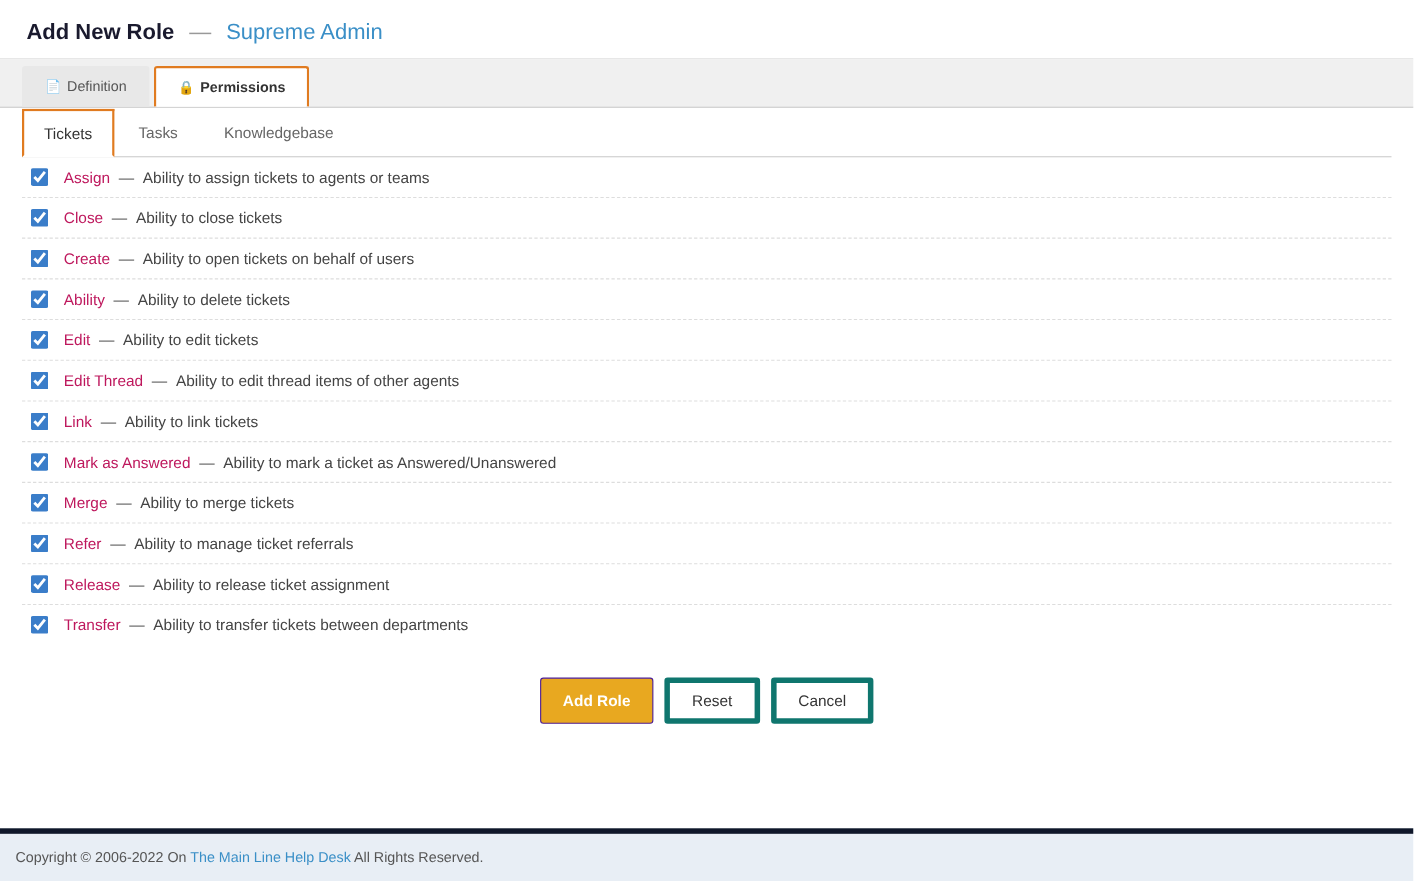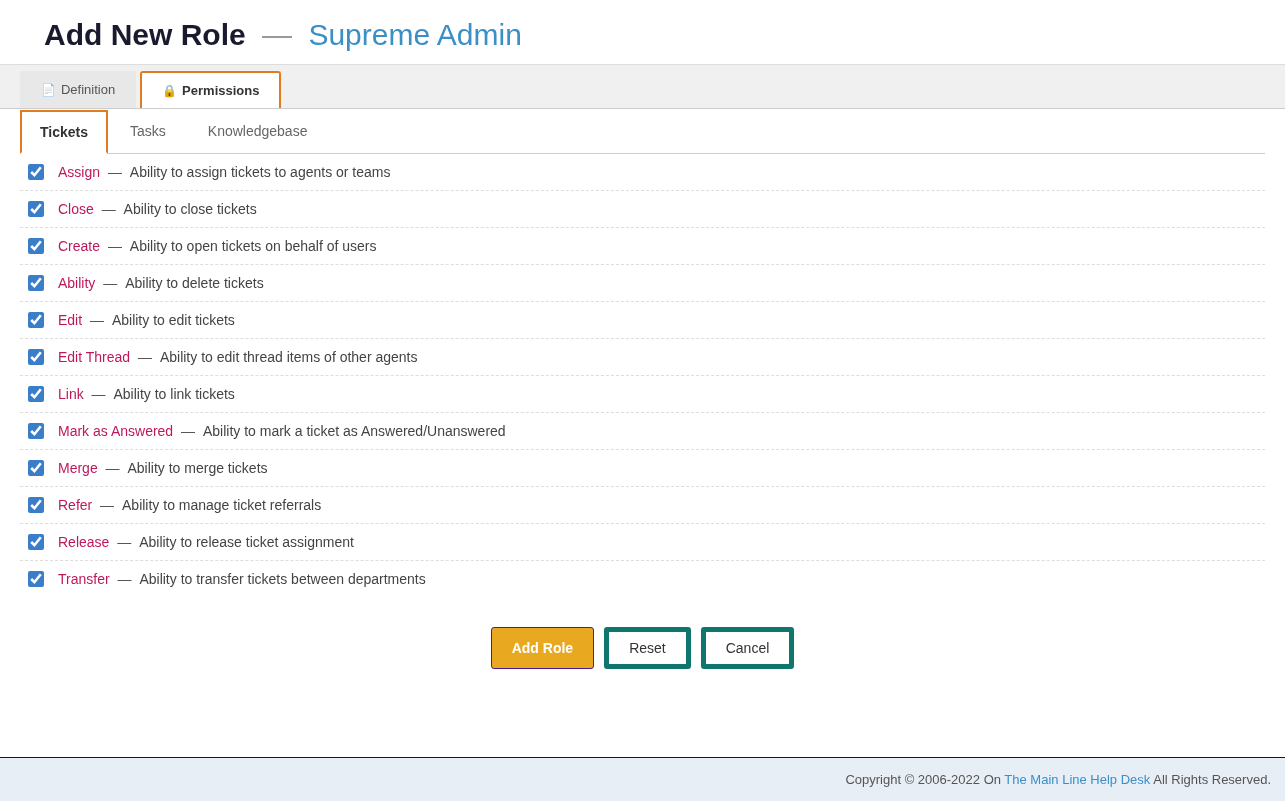--- a/index.html
+++ b/index.html
@@ -12,24 +12,23 @@
       display: flex;
       flex-direction: column;
     }
 
     .page-header {
       padding: 18px 24px 12px;
       border-bottom: 1px solid #ddd;
     }
 
     .page-title {
-      font-size: 30px;
+      font-size: 20px;
       font-weight: bold;
       color: #1a1a2e;
-      margin-left: 20px;
     }
 
     .page-title .separator {
       color: #999;
       font-weight: normal;
       margin: 0 8px;
     }
 
     .page-title .subtitle {
       color: #3a8fc7;
@@ -87,21 +86,21 @@
       cursor: pointer;
       font-size: 14px;
       color: #666;
       border: 2px solid transparent;
       border-bottom: none;
       margin-right: 2px;
     }
 
     .tab-inner.active {
       color: #333;
-      font-weight: bold;
+      font-weight: normal;
       border: 2px solid #e07b20;
       border-bottom: 2px solid #fff;
       background: #fff;
       position: relative;
       bottom: -1px;
     }
 
     .permissions-list {
       list-style: none;
       padding: 0;
@@ -171,25 +170,25 @@
     }
 
     .btn-secondary {
       background: #fff;
       color: #333;
       border: 5px solid #0f766e;
     }
 
     .page-footer {
       background: #e8eef5;
-      text-align: right;
+      text-align: left;
       padding: 14px;
       font-size: 13px;
       color: #555;
-      border-top: 1px solid #0f172a;
+      border-top: 5px solid #0f172a;
     }
 
     .page-footer a, .page-footer .highlight {
       color: #3a8fc7;
     }
   </style>
 </head>
 <body>
 
 <div class="page-header">

